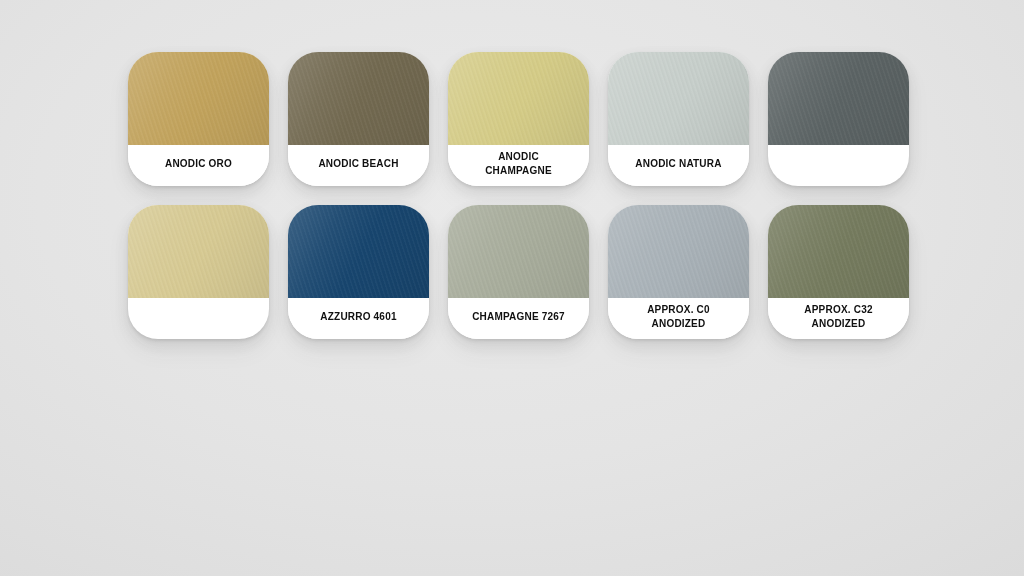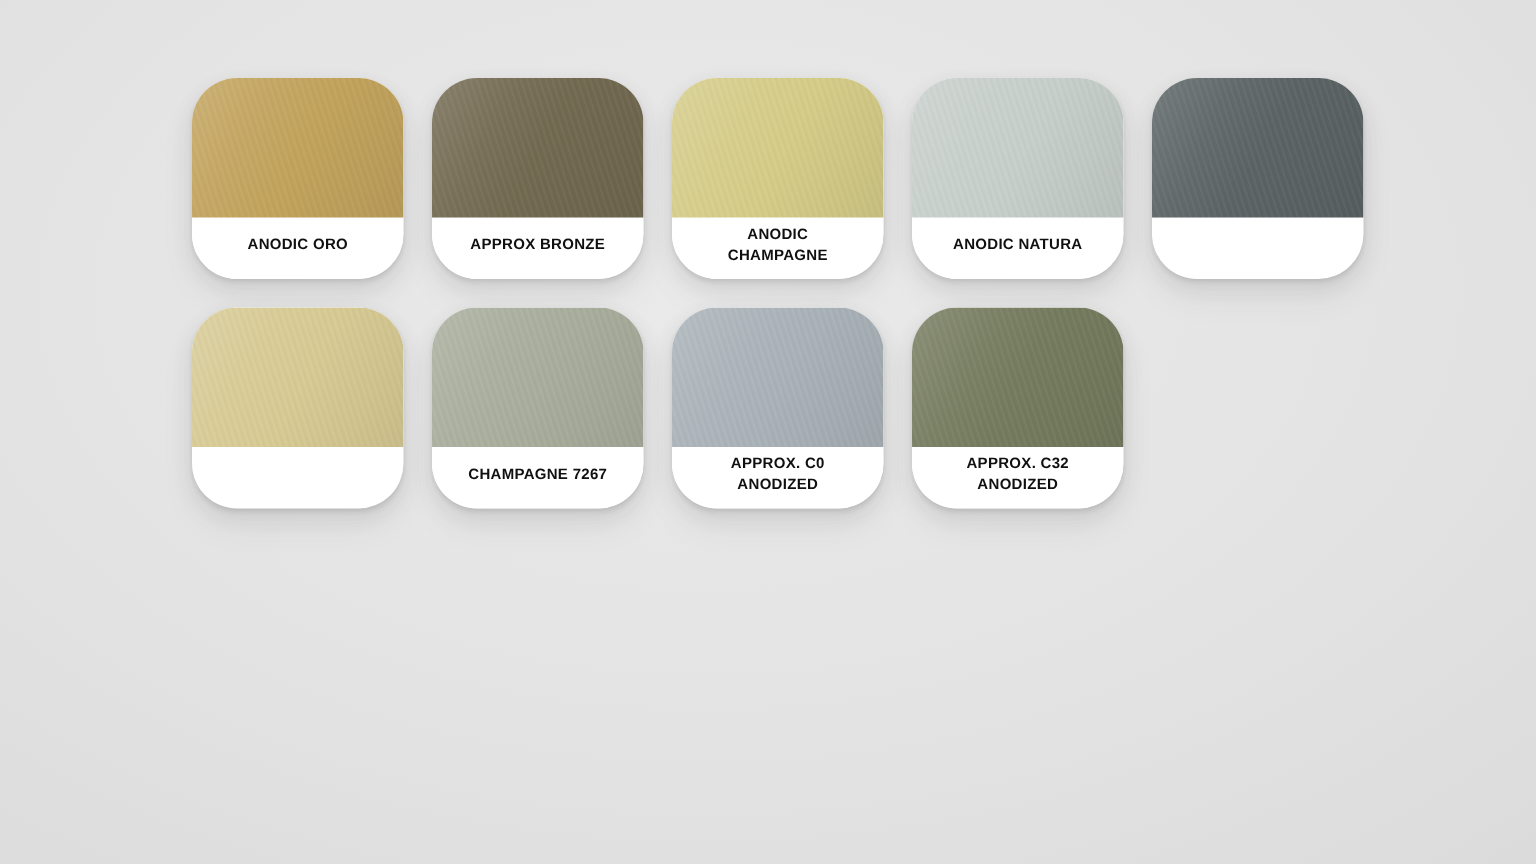--- a/index.html
+++ b/index.html
@@ -108,21 +108,21 @@
     <div class="swatch-card">
       <div class="swatch-color" style="background-color: rgb(194, 163, 92);"></div>
       <div class="swatch-label-band">
         <span class="swatch-label">ANODIC ORO</span>
       </div>
     </div>
 
     <div class="swatch-card">
       <div class="swatch-color" style="background-color: rgb(114, 105, 80);"></div>
       <div class="swatch-label-band">
-        <span class="swatch-label">APPROX BRONZE</span>
+        <span class="swatch-label">ANODIC BEACH</span>
       </div>
     </div>
 
     <div class="swatch-card">
       <div class="swatch-color" style="background-color: rgb(213, 204, 135);"></div>
       <div class="swatch-label-band">
         <span class="swatch-label">ANODIC
 CHAMPAGNE</span>
       </div>
     </div>
@@ -135,20 +135,26 @@
     </div>
 
     <div class="swatch-card">
       <div class="swatch-color" style="background-color: rgb(91, 99, 100);"></div>
     </div>
 
     <div class="swatch-card">
       <div class="swatch-color" style="background-color: rgb(215, 202, 147);"></div>
     </div>
 
+    <div class="swatch-card">
+      <div class="swatch-color" style="background-color: rgb(23, 69, 110);"></div>
+      <div class="swatch-label-band">
+        <span class="swatch-label">AZZURRO 4601</span>
+      </div>
+    </div>
 
     <div class="swatch-card">
       <div class="swatch-color" style="background-color: rgb(168, 173, 156);"></div>
       <div class="swatch-label-band">
         <span class="swatch-label">CHAMPAGNE 7267</span>
       </div>
     </div>
 
     <div class="swatch-card">
       <div class="swatch-color" style="background-color: rgb(169, 178, 184);"></div>

